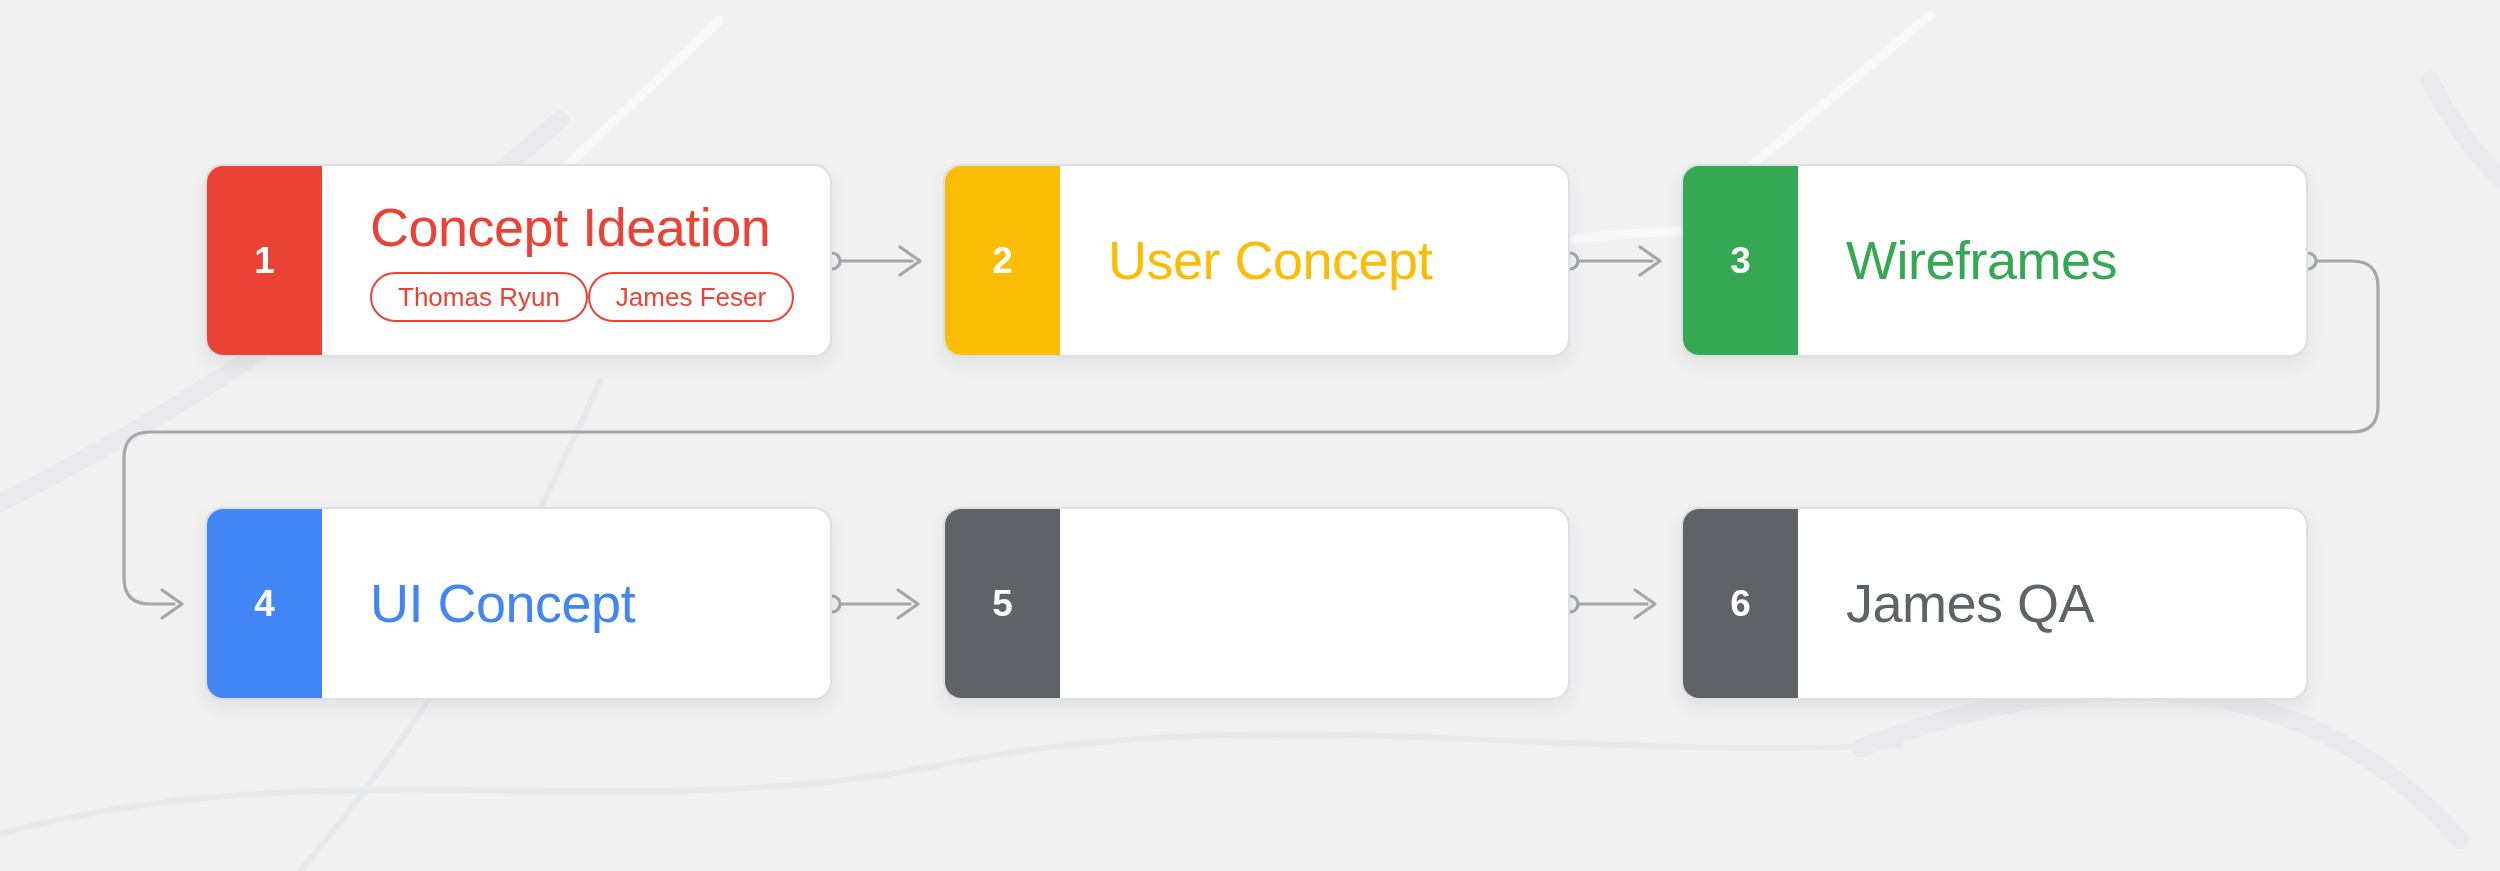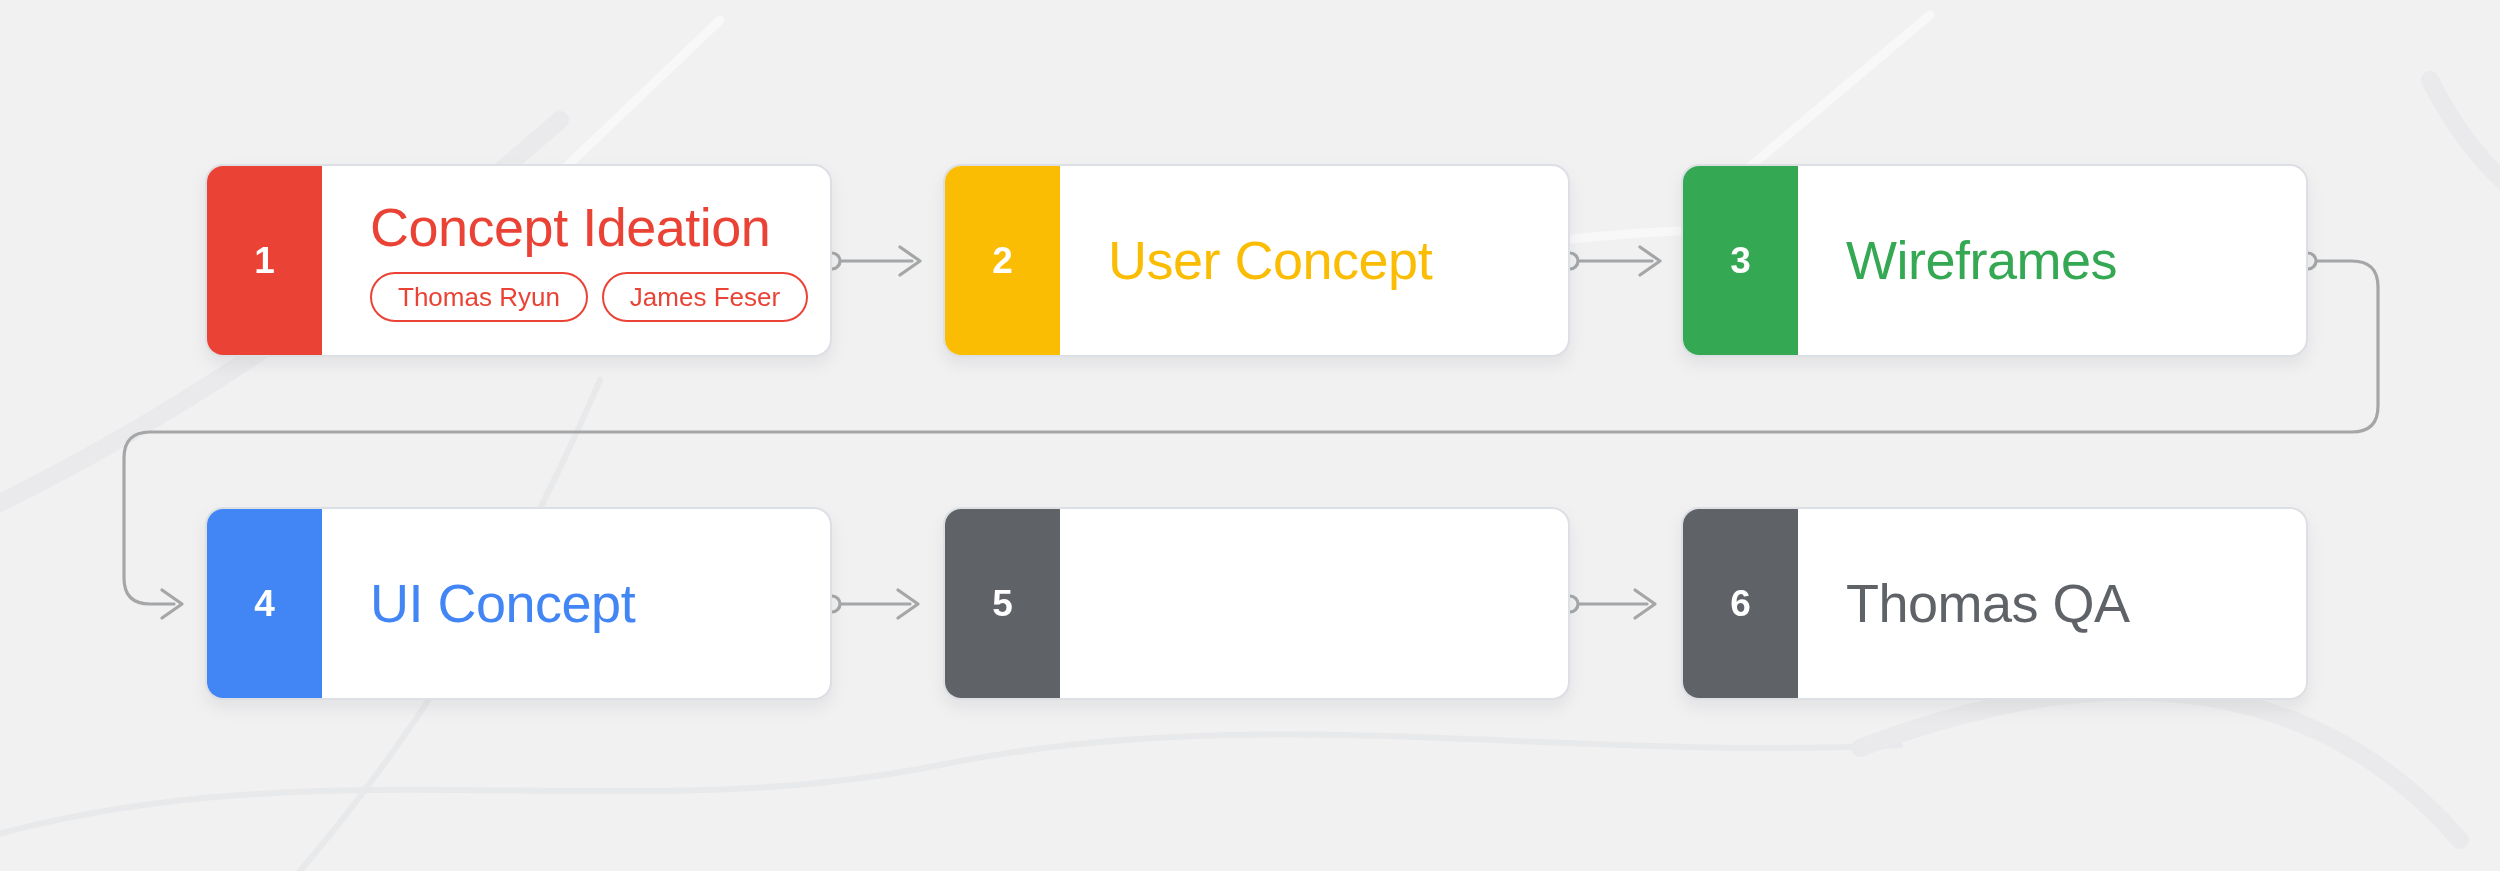--- a/index.html
+++ b/index.html
@@ -76,21 +76,21 @@
     padding-left:48px;
     gap:17px;
   }
   .card .title{
     font-size:54px;
     letter-spacing:-.5px;
     color:var(--accent,#333);
     line-height:1.05;
     white-space:nowrap;
   }
-  .chips{display:flex;gap:14px;}
+  .chips{display:flex;gap:0;}
   .chip{
     display:inline-block;
     border:2px solid var(--accent,#333);
     color:var(--accent,#333);
     border-radius:999px;
     padding:10px 26px;
     font-size:26px;
     line-height:1;
     background:#fff;
   }
@@ -188,17 +188,17 @@
     <div class="side">
       <span class="num">5</span>
     </div>
   </div>
 
   <div class="card pos-5" style="--accent: #5F6368;">
     <div class="side">
       <span class="num">6</span>
     </div>
     <div class="content">
-      <div class="title">Thomas QA</div>
+      <div class="title">James QA</div>
     </div>
   </div>
 
 </div>
 
 </body></html>

